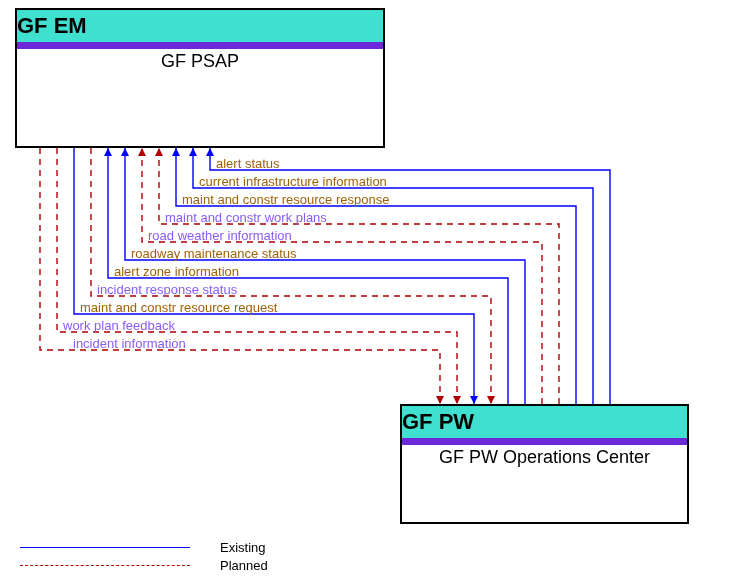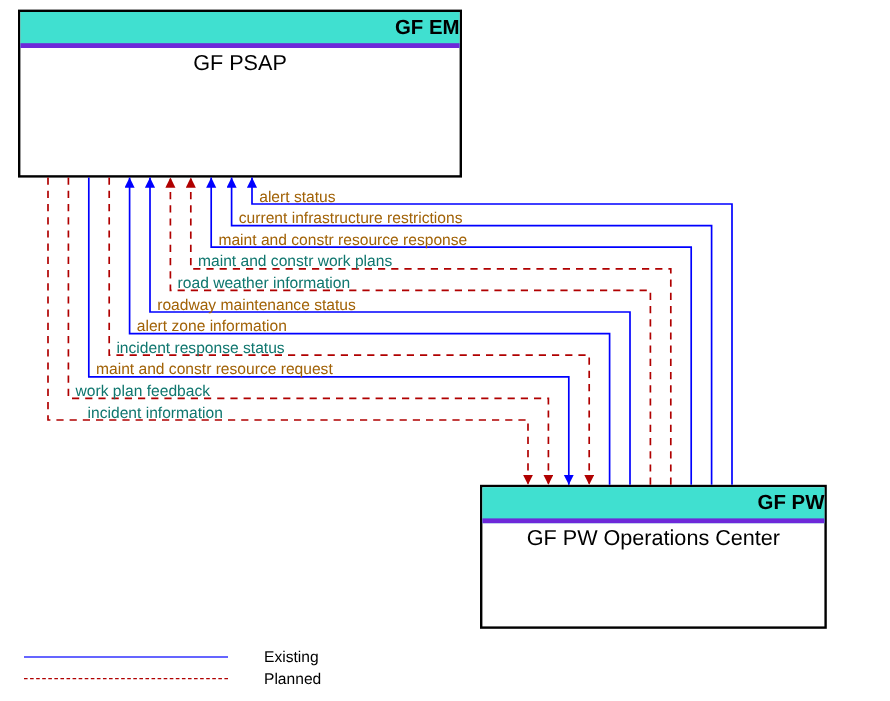--- a/index.html
+++ b/index.html
@@ -13,38 +13,38 @@
     height: 584px;
   }
   .node {
     position: absolute;
     border: 2px solid #000;
     background: #fff;
     box-sizing: border-box;
   }
   .node .header {
     background: #40e0d0;
-    text-align: right;
+    text-align: left;
     font-weight: bold;
-    border-bottom: 4px solid #6d28d9;
+    border-bottom: 7px solid #6d28d9;
     padding: 3px 0;
-    font-size: 17px;
+    font-size: 22px;
   }
   .node .body {
     text-align: center;
     font-size: 18px;
     padding-top: 2px;
   }
   .flowlabel {
     position: absolute;
     font-size: 13px;
     white-space: nowrap;
   }
   .blue { color: #a16207; }
-  .red  { color: #0f766e; }
+  .red  { color: #8b5cf6; }
   svg { position: absolute; top: 0; left: 0; }
   .legend {
     position: absolute;
     left: 20px;
     bottom: 10px;
     font-size: 13px;
   }
   .legend-row { display: flex; align-items: center; height: 18px; }
   .legend-line { width: 170px; height: 0; margin-right: 30px; }
   .legend-solid { border-top: 1.5px solid blue; }
@@ -84,21 +84,21 @@
         <path d="M 508 404 L 508 278 L 108 278 L 108 148" fill="none" stroke="blue" stroke-width="1.4" marker-end="url(#arr-blue)"></path>
         <path d="M 91 148 L 91 296 L 491 296 L 491 404" fill="none" stroke="#b00000" stroke-width="1.4" stroke-dasharray="6,5" marker-end="url(#arr-red)"></path>
         <path d="M 74 148 L 74 314 L 474 314 L 474 404" fill="none" stroke="blue" stroke-width="1.4" marker-end="url(#arr-blue)"></path>
         <path d="M 57 148 L 57 332 L 457 332 L 457 404" fill="none" stroke="#b00000" stroke-width="1.4" stroke-dasharray="6,5" marker-end="url(#arr-red)"></path>
         <path d="M 40 148 L 40 350 L 440 350 L 440 404" fill="none" stroke="#b00000" stroke-width="1.4" stroke-dasharray="6,5" marker-end="url(#arr-red)"></path>
       </g>
   </svg>
 
   <div id="labels">
       <div class="flowlabel blue" style="left: 216px; top: 156px;">alert status</div>
-      <div class="flowlabel blue" style="left: 199px; top: 174px;">current infrastructure restrictions</div>
+      <div class="flowlabel blue" style="left: 199px; top: 174px;">current infrastructure information</div>
       <div class="flowlabel blue" style="left: 182px; top: 192px;">maint and constr resource response</div>
       <div class="flowlabel red" style="left: 165px; top: 210px;">maint and constr work plans</div>
       <div class="flowlabel red" style="left: 148px; top: 228px;">road weather information</div>
       <div class="flowlabel blue" style="left: 131px; top: 246px;">roadway maintenance status</div>
       <div class="flowlabel blue" style="left: 114px; top: 264px;">alert zone information</div>
       <div class="flowlabel red" style="left: 97px; top: 282px;">incident response status</div>
       <div class="flowlabel blue" style="left: 80px; top: 300px;">maint and constr resource request</div>
       <div class="flowlabel red" style="left: 63px; top: 318px;">work plan feedback</div>
       <div class="flowlabel red" style="left: 46px; top: 336px; margin-left: 27px;">incident information</div>
     </div>

